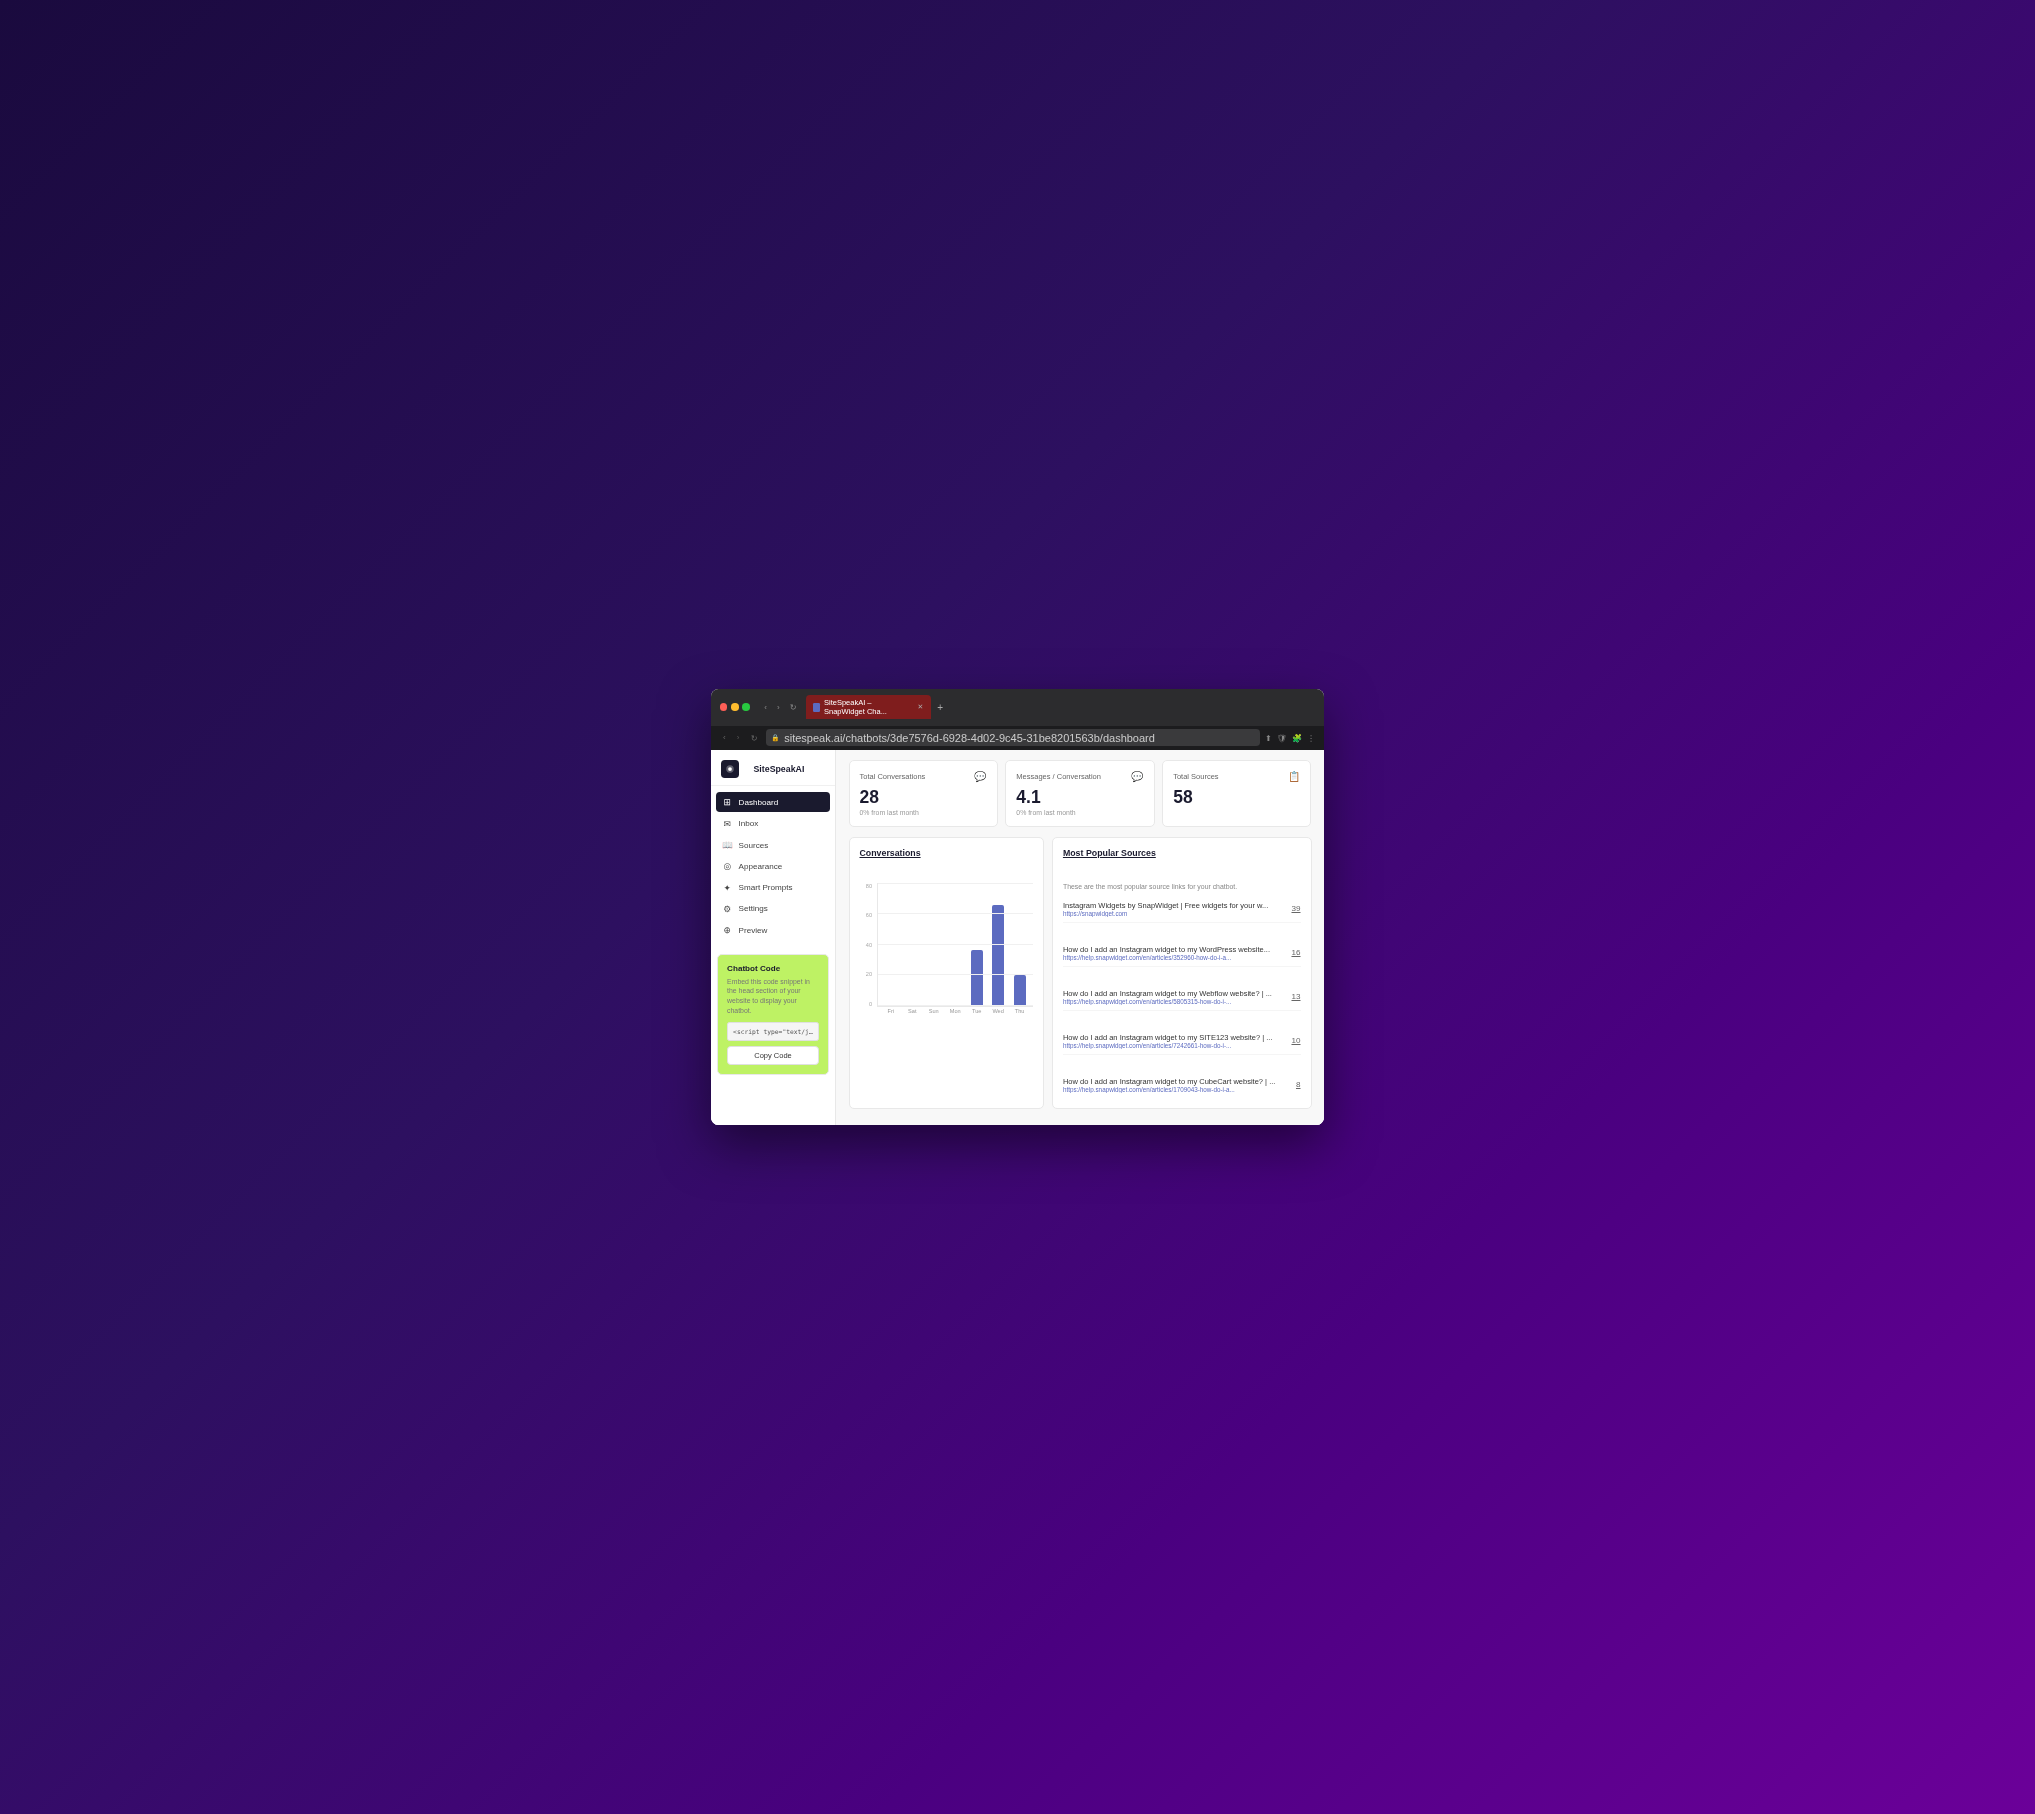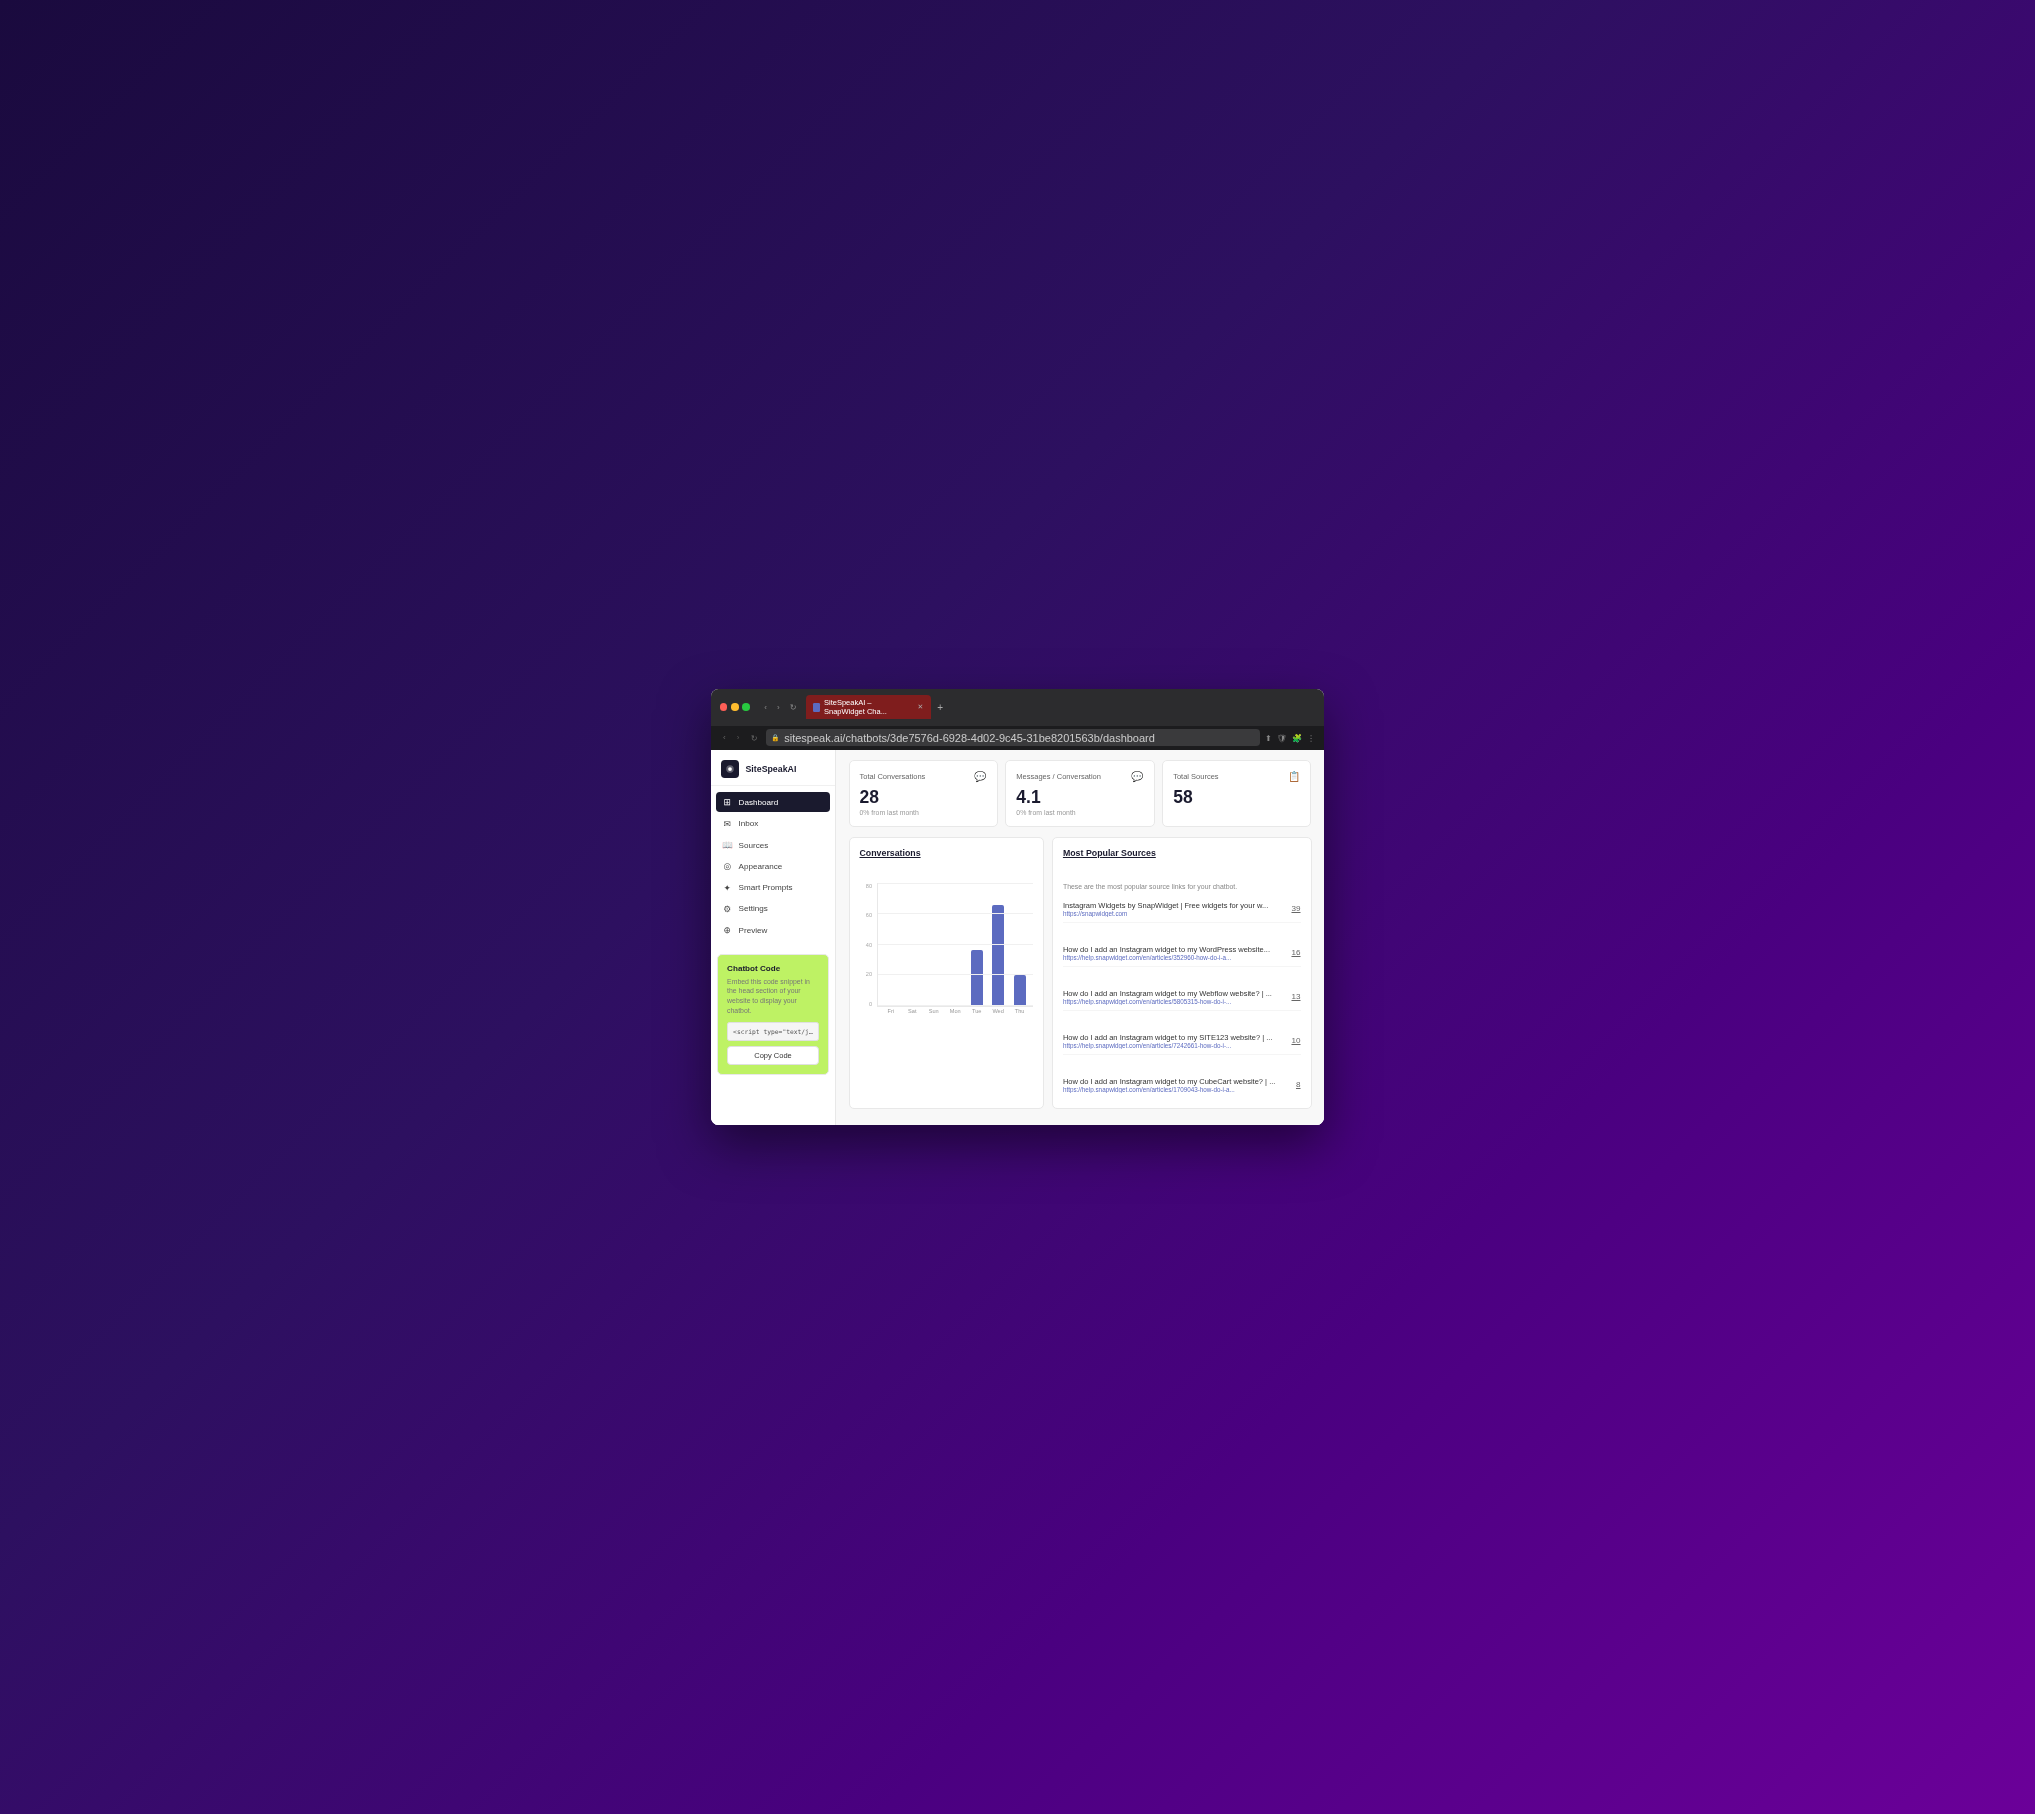--- a/index.html
+++ b/index.html
@@ -144,21 +144,21 @@
       display: flex;
       flex-direction: column;
       padding: 0;
       flex-shrink: 0;
     }
 
     .sidebar-logo {
       padding: 10px 10px 7.5px;
       display: flex;
       align-items: center;
-      gap: 7px;
+      gap: 15px;
       border-bottom: 0.6px solid #f0f0f0;
     }
 
     .logo-icon {
       width: 17.5px;
       height: 17.5px;
       background: #1a1a2e;
       border-radius: 3.8px;
       display: flex;
       align-items: center;

